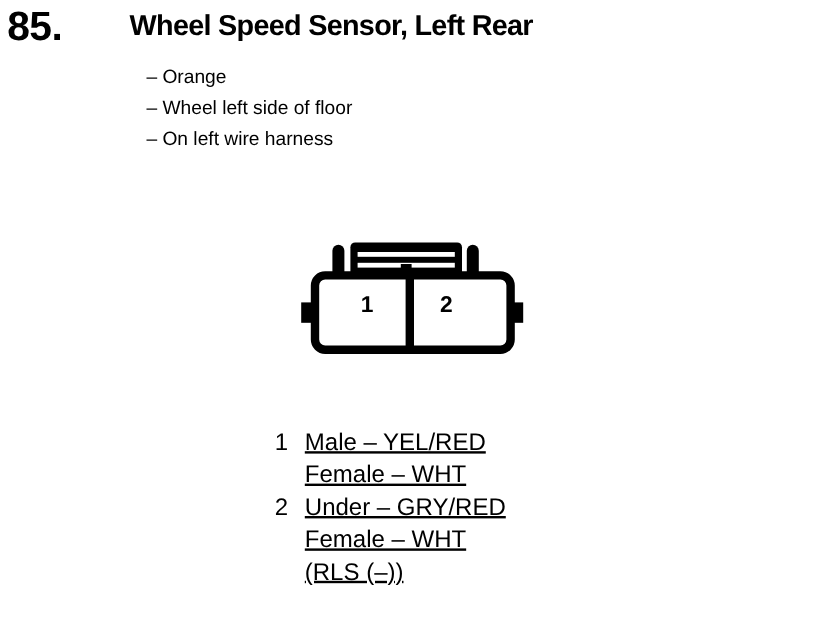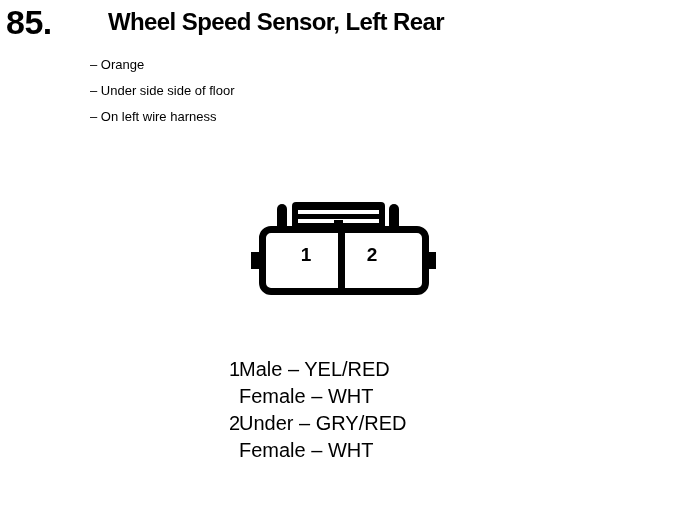--- a/index.html
+++ b/index.html
@@ -49,24 +49,25 @@
   }
 
   
   #detail-list {
     position: absolute;
     left: 90px;
     top: 52px;
     width: 480px;
   }
   .detail-item {
-    font-size: 13px;
+    font-size: 16px;
     line-height: 26px;
     white-space: nowrap;
     display: block;
+    margin-left: 32px;
   }
 
   
   #connector-figure {
     position: absolute;
     left: 248px;
     top: 198px;
     width: 180px;
     height: 104px;
   }
@@ -173,40 +174,41 @@
   }
   .pin-number {
     position: absolute;
     left: 0px;
     width: 18px;
     text-align: right;
     font-size: 20px;
     line-height: 27px;
   }
   .pin-lines {
-    margin-left: 17px;
+    margin-left: 32px;
+    text-decoration: underline;
   }
   .pin-line {
     display: block;
     font-size: 20px;
     line-height: 27px;
     white-space: nowrap;
   }
 </style>
 </head>
 <body>
 
 <div id="header">
   <div id="item-number">85.</div>
   <div id="page-title">Wheel Speed Sensor, Left Rear</div>
 </div>
 
 <div id="detail-list">
   <span class="detail-item">– Orange</span>
-  <span class="detail-item">– Under side side of floor</span>
+  <span class="detail-item">– Wheel left side of floor</span>
   <span class="detail-item">– On left wire harness</span>
 </div>
 
 <div id="connector-figure">
 
   <div class="latch-post" id="latch-post-left"></div>
   <div class="latch-post" id="latch-post-right"></div>
 
   <div id="latch-block">
     <div class="latch-slot" id="latch-slot-1"></div>
@@ -232,16 +234,17 @@
       <span class="pin-line">Male – YEL/RED</span>
       <span class="pin-line">Female – WHT</span>
     </div>
   </div>
 
   <div class="pin-entry">
     <span class="pin-number">2</span>
     <div class="pin-lines">
       <span class="pin-line">Under – GRY/RED</span>
       <span class="pin-line">Female – WHT</span>
+      <span class="pin-line">(RLS (–))</span>
     </div>
   </div>
 
 </div>
 
 </body></html>

